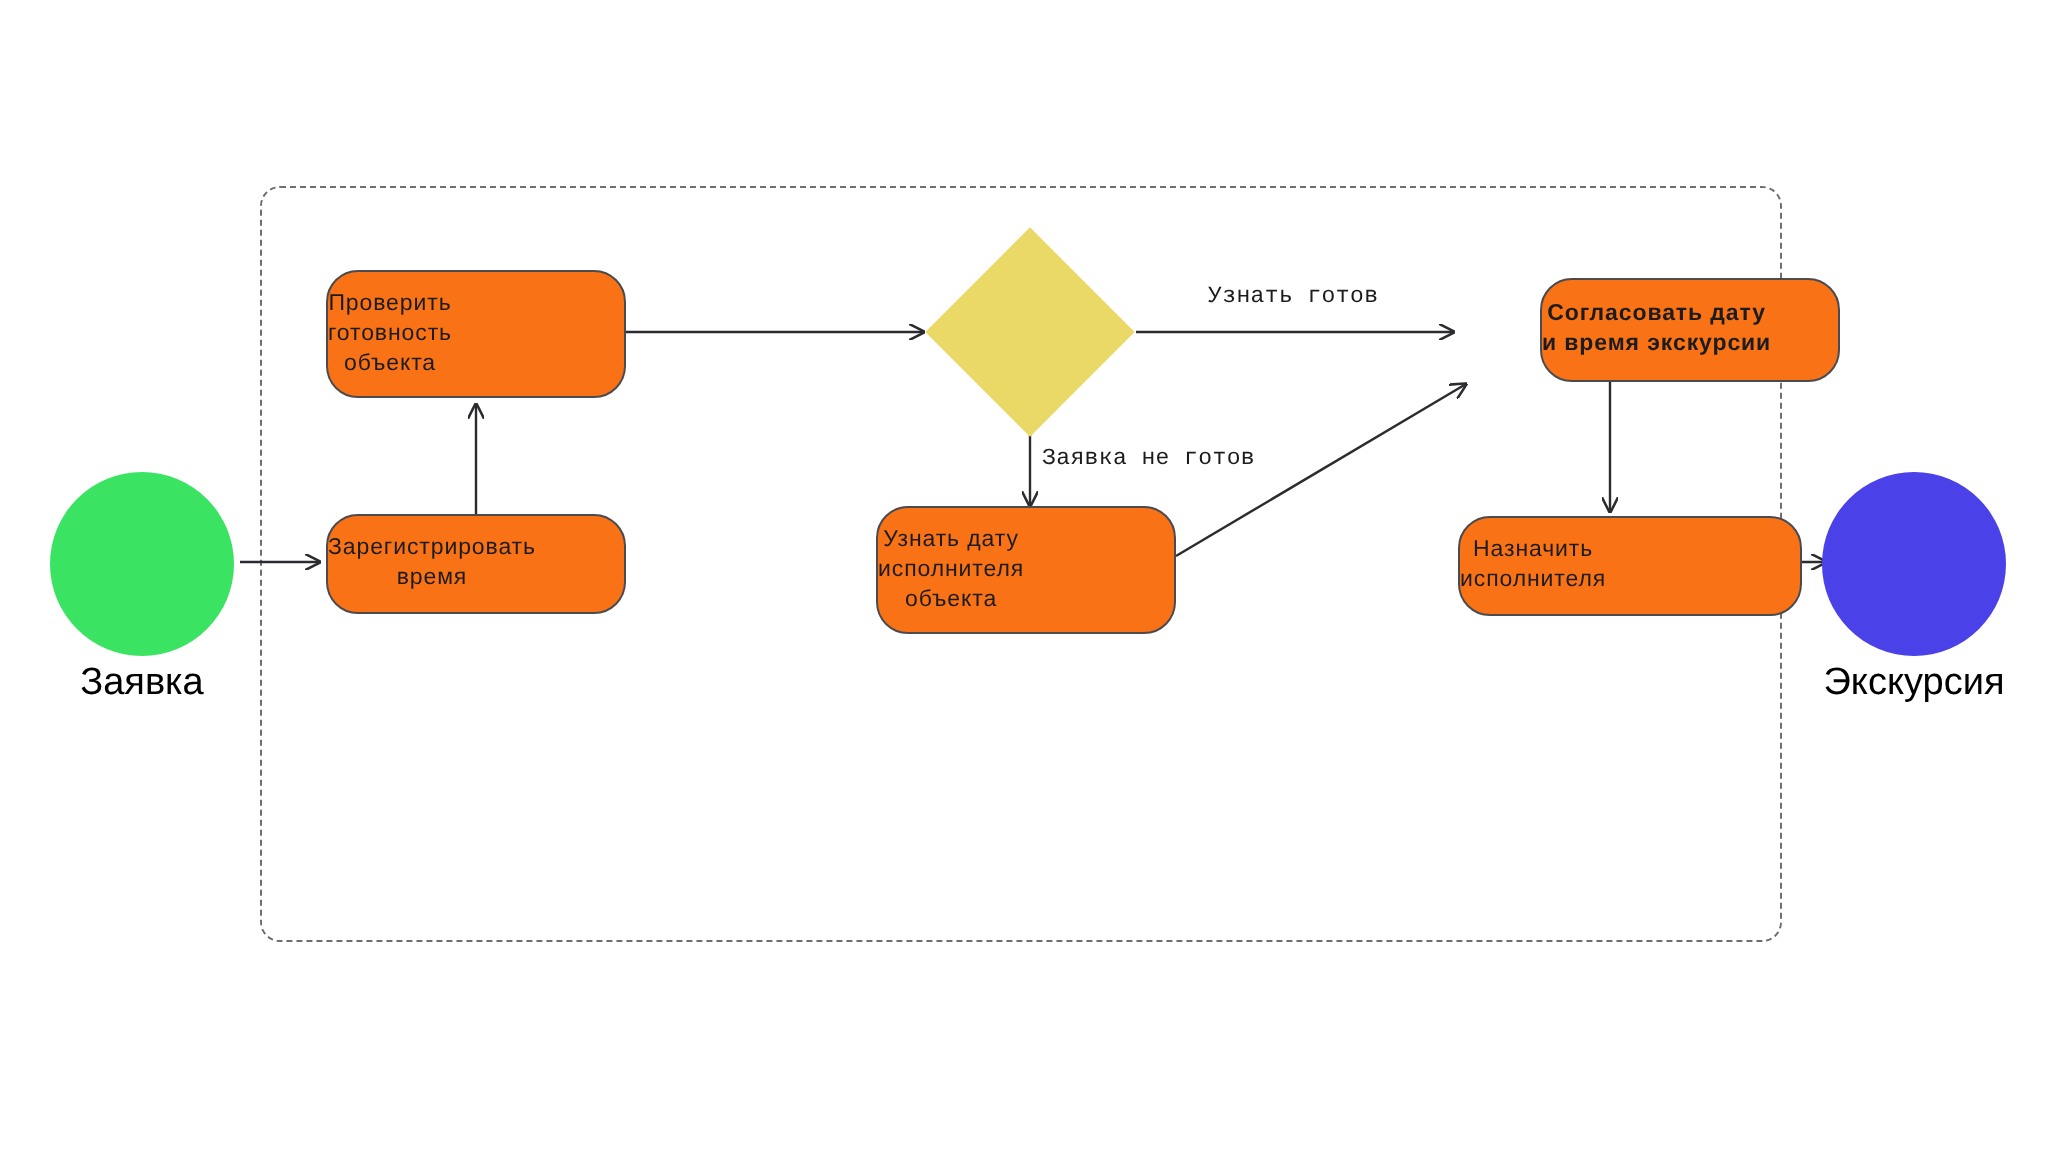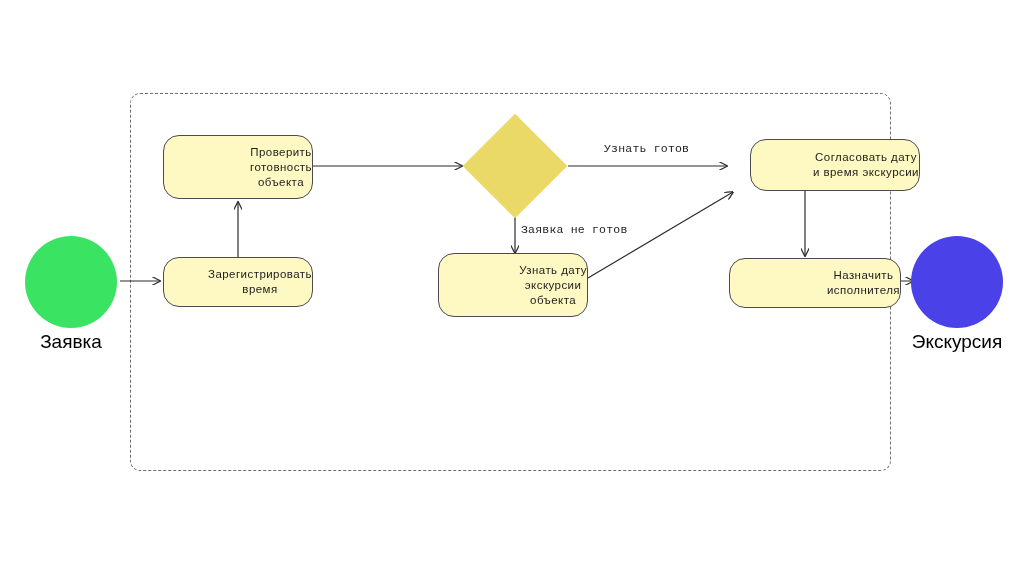--- a/index.html
+++ b/index.html
@@ -34,24 +34,24 @@
     box-sizing: border-box;
     background: transparent;
   }
 
   
   .node {
     position: absolute;
     box-sizing: border-box;
     border: 1.1px solid #4a4a4f;
     border-radius: 16px;
-    background: #fef9c3;
+    background: #f97316;
     display: flex;
     align-items: center;
-    justify-content: flex-end;
+    justify-content: flex-start;
     text-align: center;
     color: #1c1c1e;
     font-family: "Liberation Sans", sans-serif;
     font-size: 11.5px;
     line-height: 15px;
     letter-spacing: 0.45px;
     white-space: pre-line;
   }
 
   
@@ -128,25 +128,25 @@
 объекта</span>
   </div>
 
   <div class="node" style="left:163px; top:257px; width:150px; height:50px;">
     <span>Зарегистрировать
 время</span>
   </div>
 
   <div class="node" style="left:438px; top:253px; width:150px; height:64px;">
     <span>Узнать дату
-экскурсии
+исполнителя
 объекта</span>
   </div>
 
-  <div class="node" style="left:750px; top:139px; width:170px; height:52px;">
+  <div class="node" style="left:770px; top:139px; width:150px; height:52px;font-weight:bold;">
     <span>Согласовать дату
 и время экскурсии</span>
   </div>
 
   <div class="node" style="left:729px; top:258px; width:172px; height:50px;">
     <span>Назначить
 исполнителя</span>
   </div>
 
   <div class="edge-label" style="left:604px; top:142px;">Узнать готов</div>

